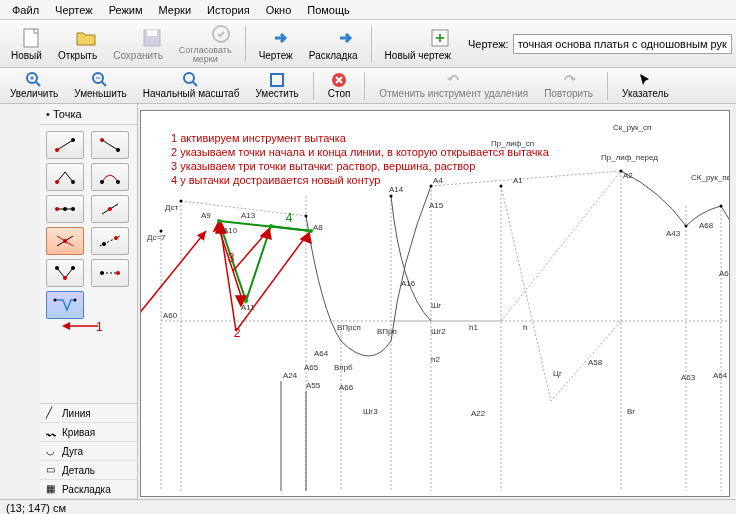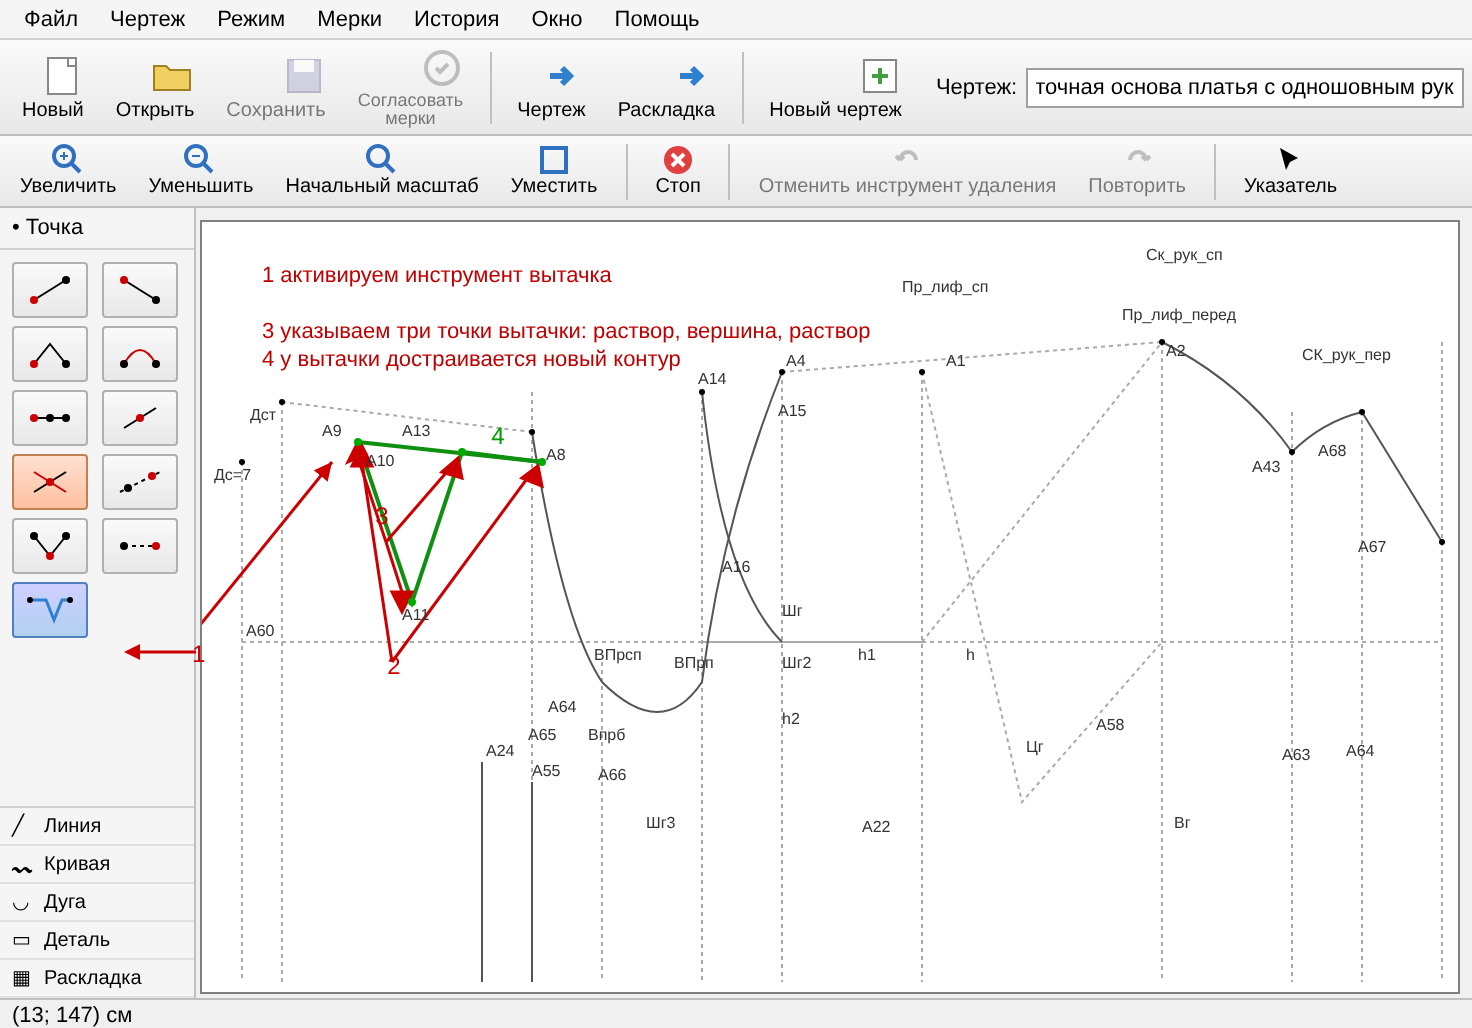--- a/index.html
+++ b/index.html
@@ -21,21 +21,21 @@
   .tbtn2.disabled { opacity: 0.5; }
   .tbtn2 .ic { width: 16px; height: 16px; display: flex; align-items: center; justify-content: center; }
   .tbtn2 .lbl { font-size: 10px; white-space: nowrap; }
   
   .sep { width: 1px; height: 36px; background: #c0c0c0; margin: 0 4px; }
   .sep2 { width: 1px; height: 28px; background: #c0c0c0; margin: 0 4px; }
   
   .draw-label { font-size: 11px; margin: 0 2px 0 8px; }
   .draw-input { flex: 1; height: 20px; border: 1px solid #a0a0a0; padding: 0 4px; font-size: 11px; background: white; min-width: 0; }
   
-  .workarea { display: flex; height: 395px; }
+  .workarea { display: flex; height: 395px; padding-left: 40px; }
   .sidebar { width: 98px; background: #f5f5f5; border-right: 1px solid #c0c0c0; display: flex; flex-direction: column; }
   .side-header { padding: 4px 6px; font-size: 11px; border-bottom: 1px solid #d0d0d0; }
   .side-header::before { content: "• "; }
   .tool-grid { display: grid; grid-template-columns: 1fr 1fr; gap: 4px; padding: 6px; }
   .tool { width: 38px; height: 28px; border: 1px solid #b0b0b0; border-radius: 2px; background: linear-gradient(#fafafa,#e8e8e8); display: flex; align-items: center; justify-content: center; cursor: pointer; }
   .tool.active { background: linear-gradient(#d0d0ff,#b0d0f0); border-color: #5080c0; }
   .tool.active-red { background: linear-gradient(#ffe0d0,#ffc0a0); border-color: #c08050; }
   .tool.wide { grid-column: 1; }
   
   .side-tabs { margin-top: auto; border-top: 1px solid #d0d0d0; }
@@ -383,20 +383,21 @@
         <circle cx="580" cy="95" r="1.5"></circle>
           <circle cx="620" cy="160" r="1.5"></circle>
         <circle cx="78" cy="110" r="2" fill="#0a0"></circle>
           <circle cx="105" cy="190" r="2" fill="#0a0"></circle>
         <circle cx="130" cy="115" r="2" fill="#0a0"></circle>
           <circle cx="170" cy="120" r="2" fill="#0a0"></circle>
       </g>
     </svg>
 
     <div class="annot" style="left:30px;top:20px">1 активируем инструмент вытачка</div>
+    <div class="annot" style="left:30px;top:34px">2 указываем точки начала и конца линии, в которую открывается вытачка</div>
     <div class="annot" style="left:30px;top:48px">3 указываем три точки вытачки: раствор, вершина, раствор</div>
     <div class="annot" style="left:30px;top:62px">4 у вытачки достраивается новый контур</div>
 
     <div class="arrow-annot" style="left:88px;top:215px">2</div>
     <div class="arrow-annot" style="left:82px;top:140px">3</div>
     <div class="arrow-annot" style="left:140px;top:100px;color:#090">4</div>
 
     <div class="ptlbl" style="left:472px;top:12px">Ск_рук_сп</div>
     <div class="ptlbl" style="left:350px;top:28px">Пр_лиф_сп</div>
     <div class="ptlbl" style="left:460px;top:42px">Пр_лиф_перед</div>

